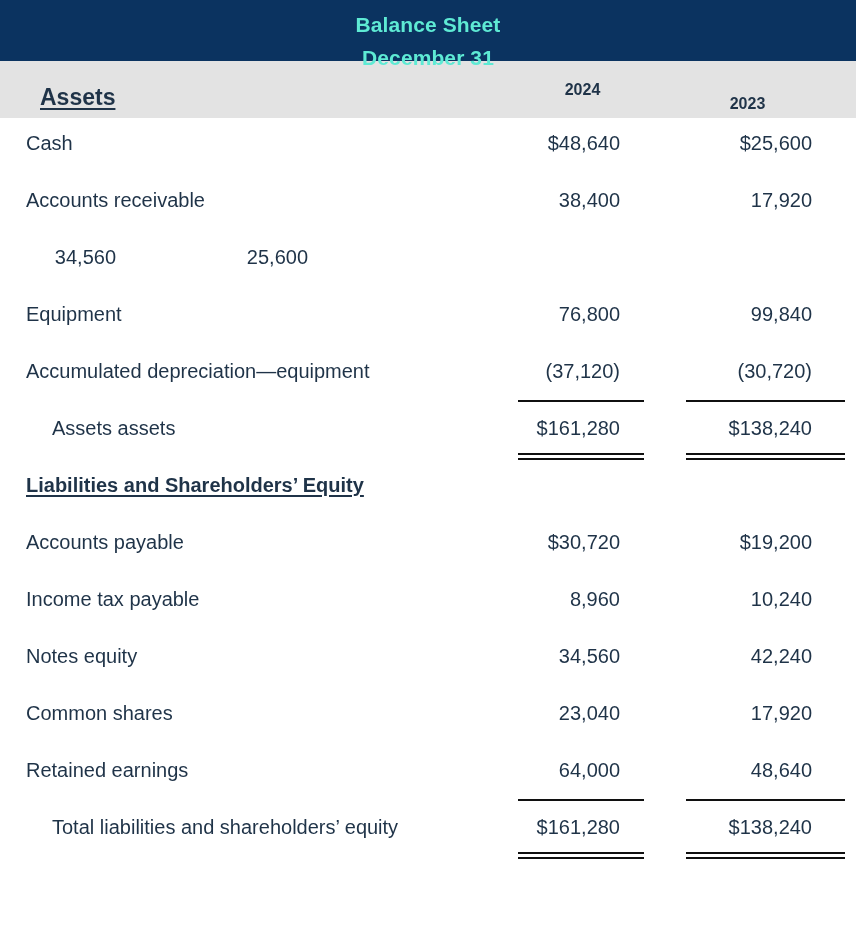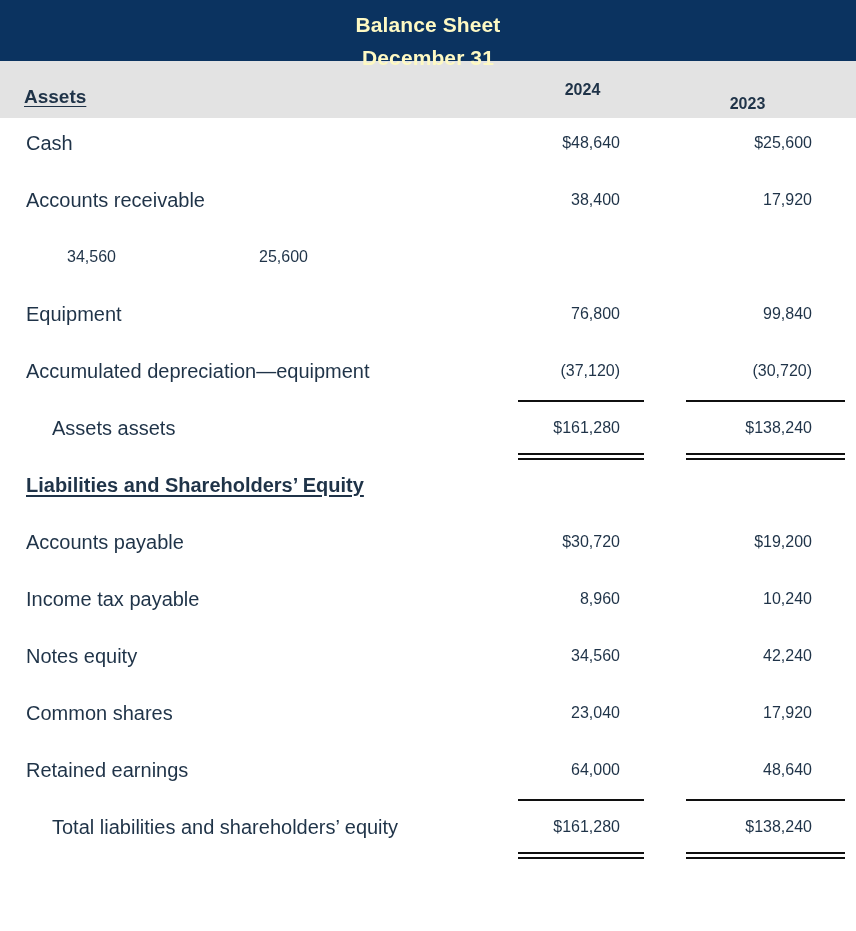--- a/index.html
+++ b/index.html
@@ -29,35 +29,35 @@
     text-align: center;
     padding: 8px 0 10px 0;
     height: 61px;
     box-sizing: border-box;
   }
   .title-line {
     font-size: 21px;
     font-weight: bold;
     line-height: 33px;
     letter-spacing: 0.1px;
-    color: #fef9c3;
+    color: #5eead4;
   }
 
   
   .header-band {
     background: #e3e3e3;
     height: 57px;
     display: flex;
     align-items: center;
   }
   .header-band .label-cell {
     flex: 0 0 504px;
-    padding-left: 24px;
-    box-sizing: border-box;
-    font-size: 19px;
+    padding-left: 40px;
+    box-sizing: border-box;
+    font-size: 23px;
     font-weight: bold;
     margin-top: 15px;
   }
   .header-band .label-cell .u {
     text-decoration: underline;
     text-underline-offset: 3px;
   }
   .col-head {
     font-size: 16px;
     font-weight: bold;
@@ -87,21 +87,21 @@
   .row .label.section {
     font-weight: bold;
   }
   .row .label.section .u {
     text-decoration: underline;
     text-underline-offset: 3px;
   }
 
   .amt {
     box-sizing: border-box;
-    font-size: 16px;
+    font-size: 20px;
     line-height: 40px;
     text-align: right;
     position: relative;
   }
   .amt.c2024 { flex: 0 0 156px; padding-right: 40px; }
   .amt.c2023 { flex: 0 0 196px; padding-right: 44px; }
 
   
   .amt .rule-top,
   .amt .rule-bot {

